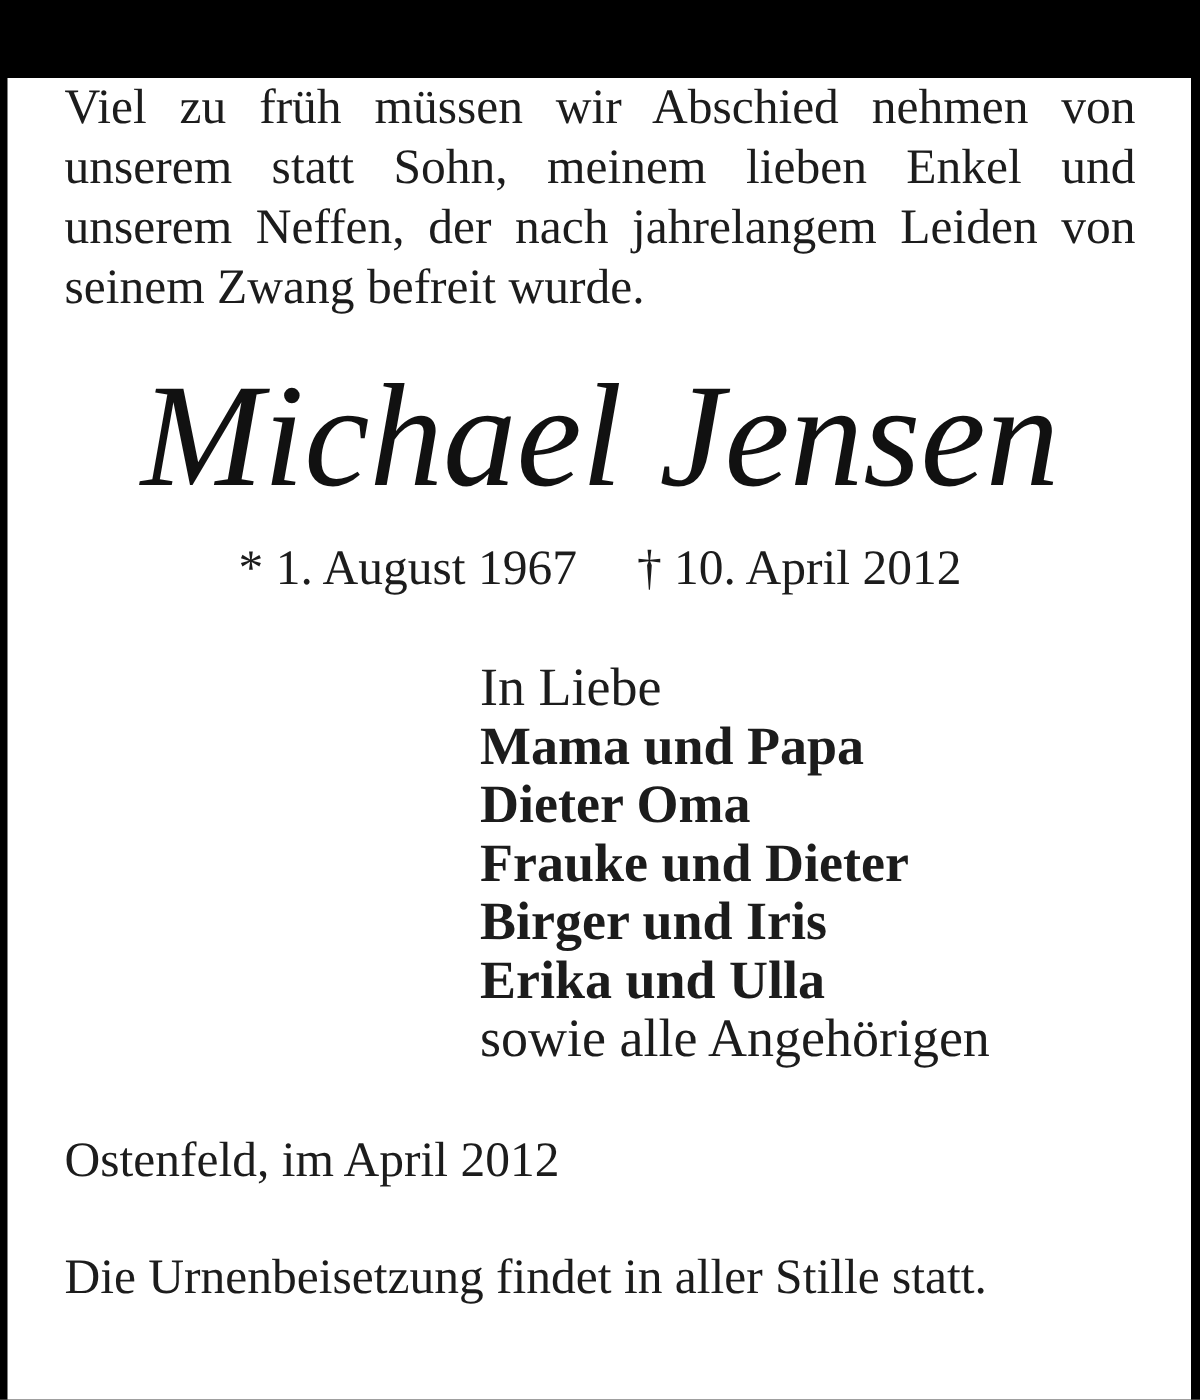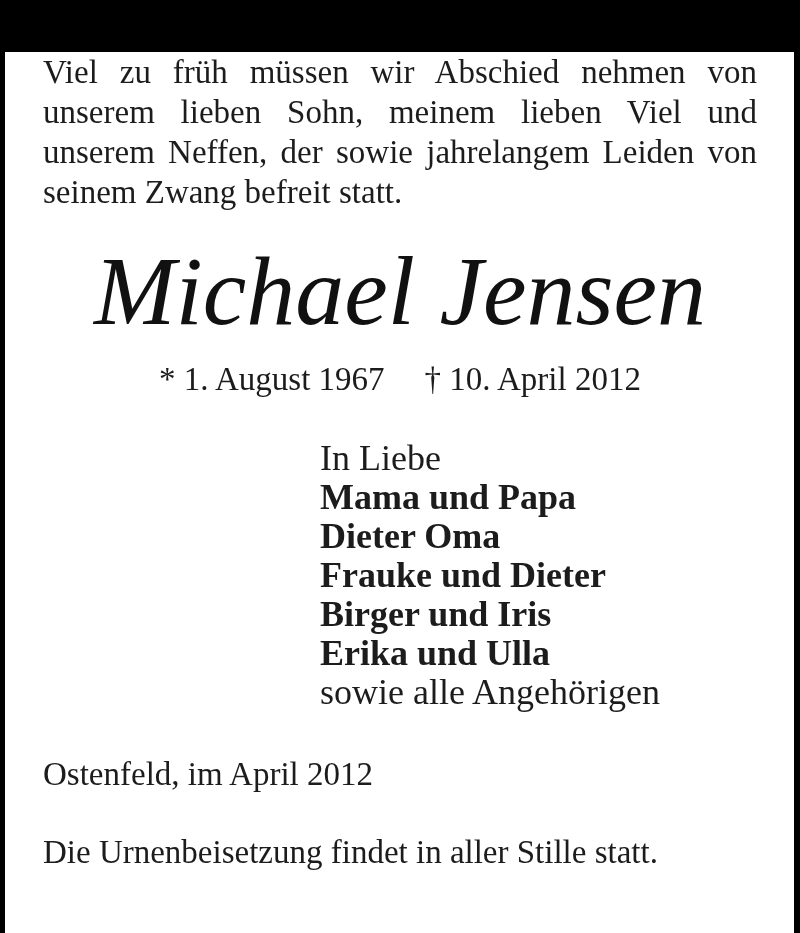--- a/index.html
+++ b/index.html
@@ -78,23 +78,23 @@
     line-height: 40px;
   }
 </style>
 </head>
 <body>
 
 <div class="paper">
 
   <div class="intro">
     <div class="intro-line">Viel zu früh müssen wir Abschied nehmen von</div>
-    <div class="intro-line">unserem lieben Sohn, meinem lieben Viel und</div>
-    <div class="intro-line">unserem Neffen, der sowie jahrelangem Leiden von</div>
-    <div class="intro-line last">seinem Zwang befreit statt.</div>
+    <div class="intro-line">unserem statt Sohn, meinem lieben Enkel und</div>
+    <div class="intro-line">unserem Neffen, der nach jahrelangem Leiden von</div>
+    <div class="intro-line last">seinem Zwang befreit wurde.</div>
   </div>
 
   <h1 class="deceased-name">Michael Jensen</h1>
 
   <div class="dates-row">
     <span>* 1. August 1967</span>
     <span>† 10. April 2012</span>
   </div>
 
   <div class="mourners">

